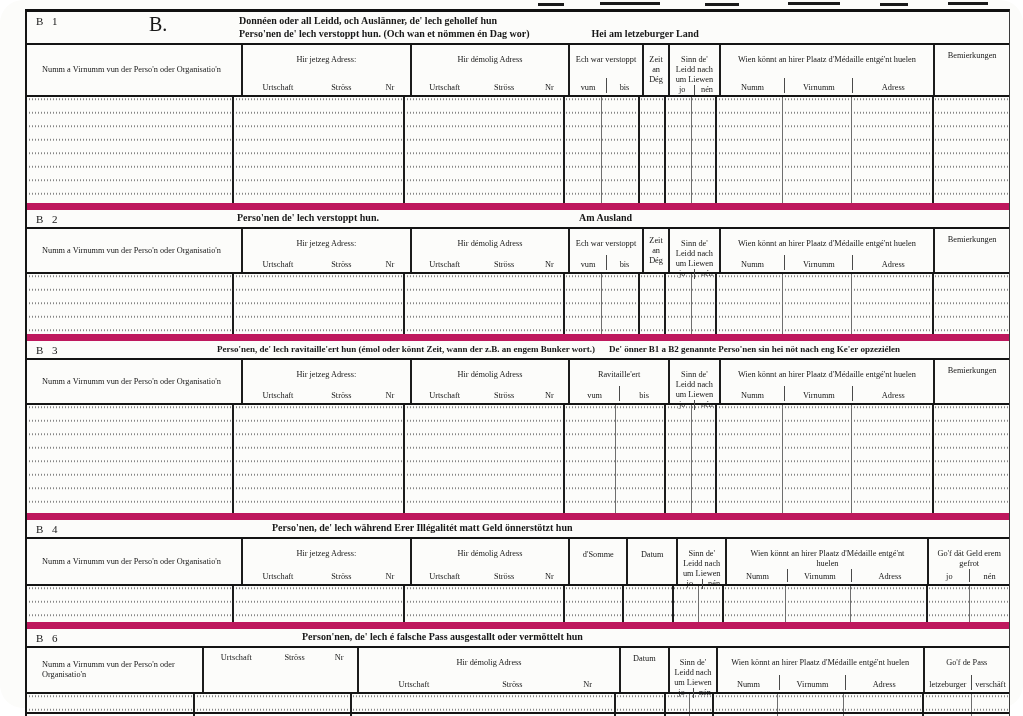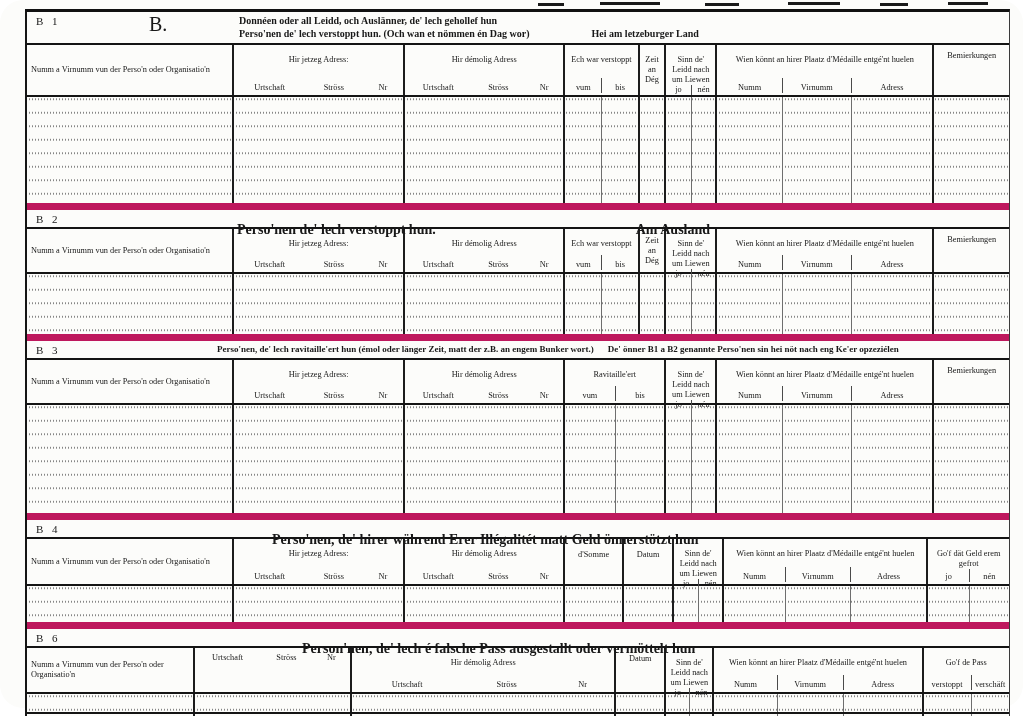--- a/index.html
+++ b/index.html
@@ -24,29 +24,29 @@
   .tbar .code{
     position:absolute;left:9px;top:3px;font-weight:normal;
     font-size:11px;letter-spacing:3px;white-space:nowrap;
   }
   .tbar-b1{height:31px;}
   .tbar-std{height:17px;}
   .bigletter{position:absolute;left:122px;top:1px;font-size:20px;font-weight:normal;}
   .tblock{position:absolute;left:212px;top:2px;font-size:10px;line-height:13px;white-space:nowrap;}
   .tblock .l2wrap{display:flex;}
   .tblock .extra{margin-left:26px;padding-left:36px;}
-  .trow{position:absolute;top:12px;font-size:14px;white-space:nowrap;display:flex;}
+  .trow{position:absolute;top:2px;font-size:10px;white-space:nowrap;display:flex;}
   .trow.small{font-size:9px;top:3px;}
   .trow .extra{margin-left:200px;}
   .trow.small .extra{margin-left:14px;}
 
   
   .hdr{display:flex;align-items:stretch;border-bottom:2px solid #141414;font-size:8.3px;line-height:10px;}
   .hcol{border-left:2px solid #1c1c1c;box-sizing:border-box;display:flex;flex-direction:column;text-align:center;min-width:0;}
-  .hcol:first-child{border-left:none;}
+  .hcol:first-child{border-left:none;margin-left:11px;}
   .hcol .grp{flex:1;padding:10px 2px 0 2px;}
   .subrow{display:flex;height:15px;align-items:flex-end;padding-bottom:2px;}
   .subrow .sc{display:flex;align-items:flex-end;justify-content:center;height:100%;box-sizing:border-box;min-width:0;}
   .subrow.lined .sc + .sc{border-left:1px solid #4a4a4a;}
   .hcol.name{justify-content:center;}
   .hcol.name .lbl{padding:0 4px;text-align:left;}
   .hcol.single .lbl{padding:6px 2px 0 2px;}
   .hcol.single.mid .lbl{margin:auto 0;padding:0 1px;}
 
   
@@ -227,21 +227,21 @@
             <i class="vl" style="left:62%;"></i>
           </div>
         <div class="bcol" style="width:7.8%;"></div>
       </div>
     </div>
 
     <div class="section">
       <div class="tbar tbar-std">
         <span class="code">B 3</span>
         <div class="trow small" style="left:190px;">
-          <span>Perso'nen, de' lech ravitaille'ert hun (émol oder länger Zeit, matt der z.B. an engem Bunker wort.)</span>
+          <span>Perso'nen, de' lech ravitaille'ert hun (émol oder könnt Zeit, wann der z.B. an engem Bunker wort.)</span>
           <span class="extra">De' önner B1 a B2 genannte Perso'nen sin hei nöt nach eng Ke'er opzeziélen</span>
         </div>
       </div>
       <div class="hdr" style="height:43px;">
         <div class="hcol name" style="width:20.9%;">
           <div class="lbl">Numm a Virnumm vun der Perso'n oder Organisatio'n</div>
         </div>
         <div class="hcol" style="width:17.4%;">
           <div class="grp">Hir jetzeg Adress:</div>
           <div class="subrow">
@@ -299,21 +299,21 @@
             <i class="vl" style="left:62%;"></i>
           </div>
         <div class="bcol" style="width:7.8%;"></div>
       </div>
     </div>
 
     <div class="section">
       <div class="tbar tbar-std">
         <span class="code">B 4</span>
         <div class="trow" style="left:245px;">
-          <span>Perso'nen, de' hirer während Erer Illégalitét matt Geld önnerstötzt hun</span>
+          <span>Perso'nen, de' lech während Erer Illégalitét matt Geld önnerstötzt hun</span>
         </div>
       </div>
       <div class="hdr" style="height:45px;">
         <div class="hcol name" style="width:20.9%;">
           <div class="lbl">Numm a Virnumm vun der Perso'n oder Organisatio'n</div>
         </div>
         <div class="hcol" style="width:17.4%;">
           <div class="grp">Hir jetzeg Adress:</div>
           <div class="subrow">
             <span class="sc" style="width:42%;">Urtschaft</span>
@@ -417,21 +417,21 @@
           <div class="grp" style="padding-left:12px;padding-right:12px;">Wien könnt an hirer Plaatz d'Médaille entgé'nt huelen</div>
           <div class="subrow lined">
             <span class="sc" style="width:30%;">Numm</span>
             <span class="sc" style="width:32%;">Virnumm</span>
             <span class="sc" style="width:38%;">Adress</span>
           </div>
         </div>
         <div class="hcol" style="width:8.9%;">
           <div class="grp">Go'f de Pass</div>
           <div class="subrow lined">
-            <span class="sc" style="width:55%;">verstoppt</span>
+            <span class="sc" style="width:55%;">letzeburger</span>
             <span class="sc" style="width:45%;">verschäft</span>
           </div>
         </div>
       </div>
       <div class="bodyrows" style="height:36px;">
         <div class="bcol" style="width:16.9%;"></div>
         <div class="bcol" style="width:16.0%;"></div>
         <div class="bcol" style="width:26.9%;"></div>
         <div class="bcol" style="width:5.1%;"></div>
         <div class="bcol" style="width:4.9%;">

